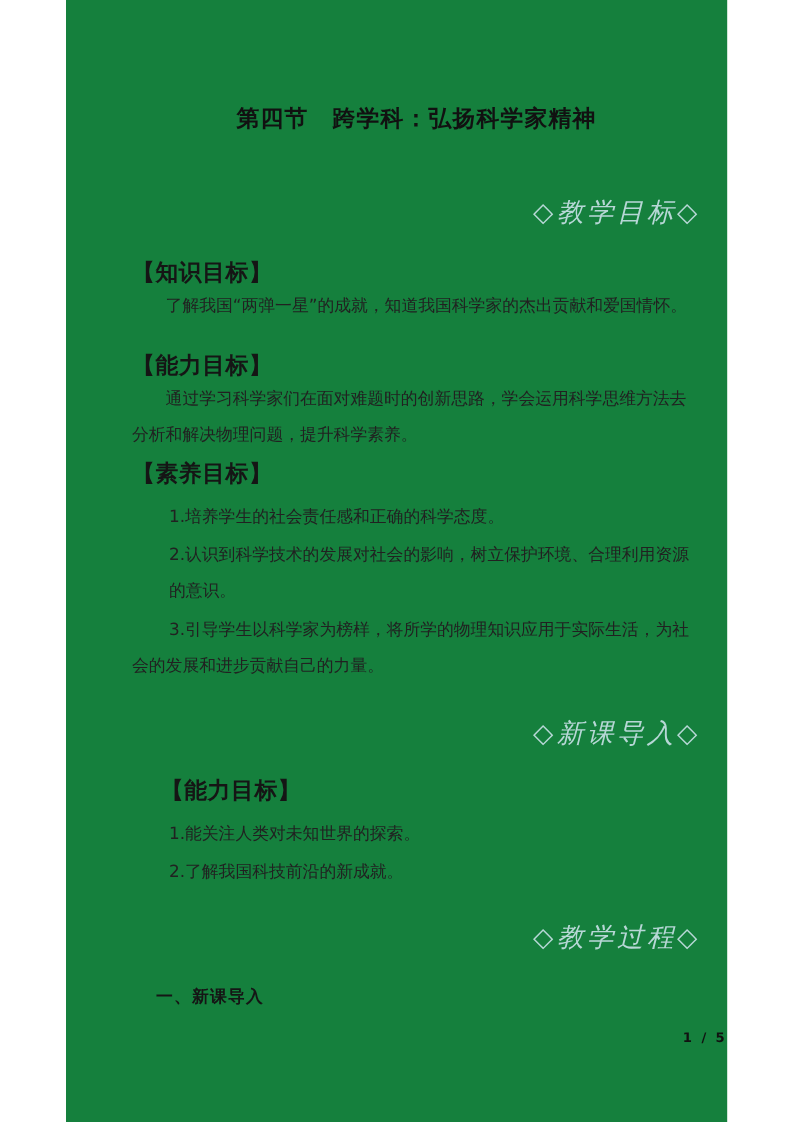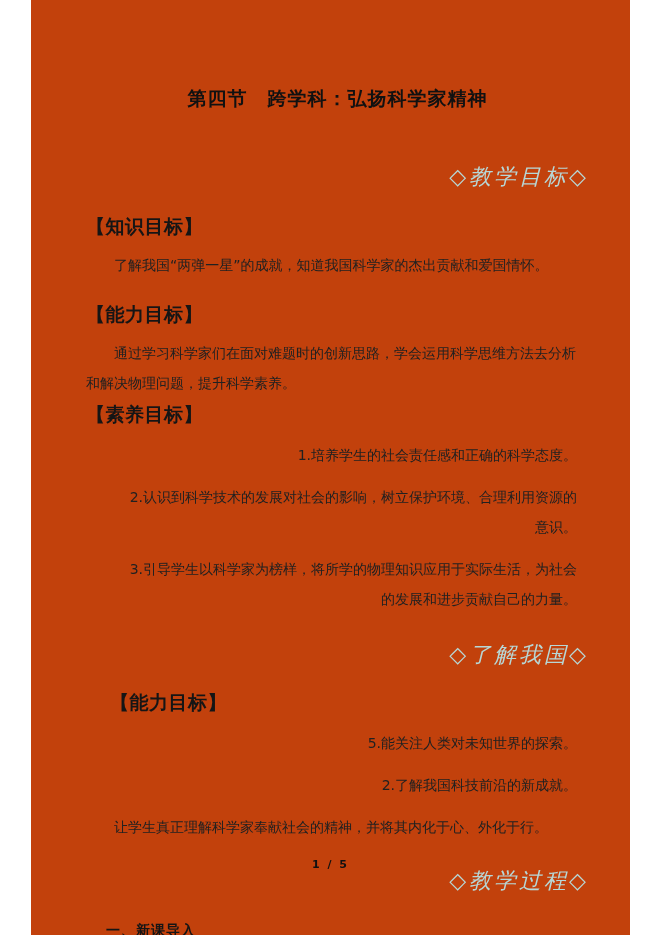--- a/index.html
+++ b/index.html
@@ -2,26 +2,26 @@
 <html lang="zh"><head>
 <meta charset="utf-8">
 <style>
   html, body {
     margin: 0;
     padding: 0;
     background: #ffffff;
   }
   .page {
     position: relative;
-    width: 599px;
+    width: 551px;
     height: 935px;
     margin: 0 auto;
-    background: #c2410c;
+    background: #15803d;
     box-sizing: border-box;
-    padding: 0 41px 0 55px;
+    padding: 0 22px 0 55px;
     font-family: "DejaVu Sans", "Liberation Sans", sans-serif;
     color: #212121;
     overflow: hidden;
   }
   .doc-title {
     margin: 0;
     padding-top: 86px;
     text-align: center;
     font-family: "Liberation Serif", "DejaVu Serif", serif;
     font-weight: 700;
@@ -51,50 +51,49 @@
   .lbl-literacy  { margin-top: 4px; }
   .lbl-key       { margin-top: 20px; padding-left: 24px; }
   .lbl-difficult { margin-top: 16px; }
   .para {
     font-size: 14px;
     line-height: 30px;
     text-indent: 2em;
     margin: 0;
     color: #212121;
   }
-  .para.mt-md { margin-top: 10px; }
+  .para.mt-md { }
   .list-item {
     font-size: 14px;
     line-height: 30px;
-    margin: 12px;
+    margin: 0;
     padding-left: 2.2em;
     text-indent: 0;
     color: #212121;
-    text-align: right;
   }
   .list-item.wrap2 {
     padding-left: 0;
     text-indent: 2.2em;
   }
   .list-item + .list-item { margin-top: 2px; }
   .list-block { margin-top: 8px; }
   .step-heading {
     margin-top: 26px;
     padding-left: 20px;
     font-size: 14px;
     font-weight: 700;
     letter-spacing: 1px;
     color: #151515;
   }
   .footer {
     position: absolute;
     left: 0;
     right: 0;
     top: 858px;
-    text-align: center;
+    text-align: right;
     font-size: 11px;
     font-weight: 700;
     letter-spacing: 2px;
     color: #111111;
   }
 </style>
 </head>
 <body>
 
 <div class="page">
@@ -112,31 +111,30 @@
   <p class="para mt-md">通过学习科学家们在面对难题时的创新思路，学会运用科学思维方法去分析和解决物理问题，提升科学素养。</p>
 
   <div class="bold-label lbl-literacy">【素养目标】</div>
 
   <div class="list-block">
     <p class="list-item">1.培养学生的社会责任感和正确的科学态度。</p>
     <p class="list-item">2.认识到科学技术的发展对社会的影响，树立保护环境、合理利用资源的意识。</p>
     <p class="list-item wrap2">3.引导学生以科学家为榜样，将所学的物理知识应用于实际生活，为社会的发展和进步贡献自己的力量。</p>
   </div>
 
-  <div class="section-heading second">◇了解我国◇</div>
+  <div class="section-heading second">◇新课导入◇</div>
 
   <div class="bold-label lbl-key">【能力目标】</div>
 
   <div class="list-block">
-    <p class="list-item">5.能关注人类对未知世界的探索。</p>
+    <p class="list-item">1.能关注人类对未知世界的探索。</p>
     <p class="list-item">2.了解我国科技前沿的新成就。</p>
   </div>
 
 
-  <p class="para mt-md">让学生真正理解科学家奉献社会的精神，并将其内化于心、外化于行。</p>
 
   <div class="section-heading third">◇教学过程◇</div>
 
   <div class="step-heading">一、新课导入</div>
 
   <div class="footer">1 / 5</div>
 
 </div>
 
 </body></html>

